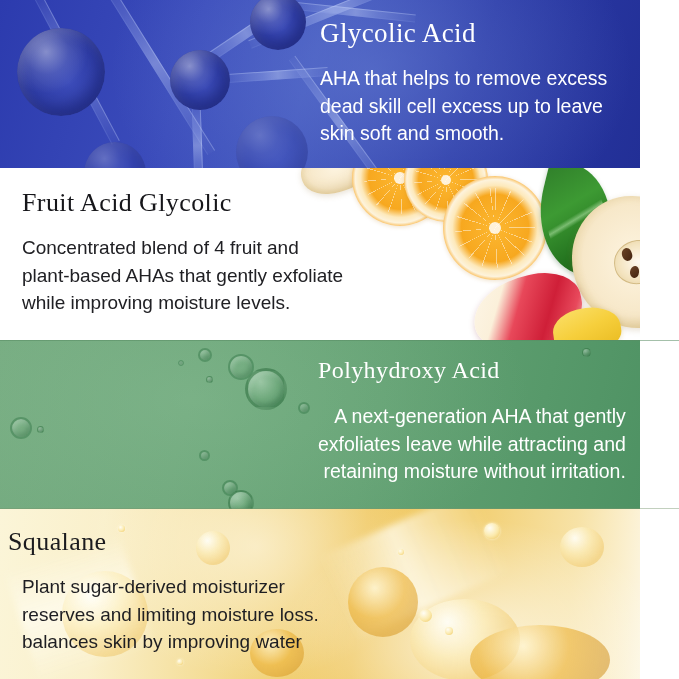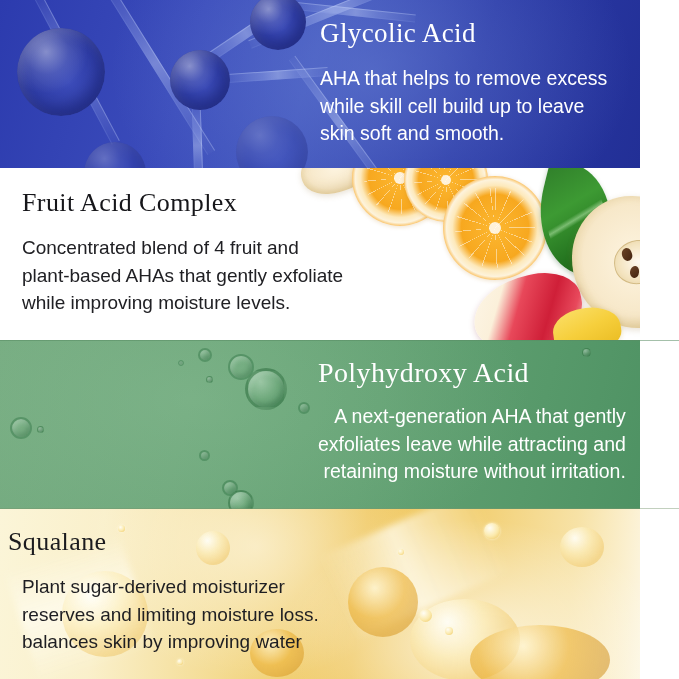--- a/index.html
+++ b/index.html
@@ -126,21 +126,21 @@
   .drop {
     position:absolute; border-radius:50%;
     background:transparent;
     border:2px solid rgba(44,112,64,0.42);
     box-shadow: inset -2px -3px 5px rgba(30,90,50,0.32), inset 2px 3px 5px rgba(235,250,238,0.30);
   }
   .drop.solid {
     background:radial-gradient(circle at 35% 30%, rgba(230,248,232,0.34) 0%, rgba(110,168,122,0.30) 48%, rgba(46,110,64,0.40) 100%);
     border-color:rgba(40,104,58,0.40);
   }
-  #panel-poly .heading { font-size:28px; color:#ffffff; }
+  #panel-poly .heading { font-size:24px; color:#ffffff; }
   #panel-poly .body-text { font-size:19.5px; color:#ffffff; line-height:27.5px; }
 
   
   #panel-squalane { height:170px; }
   #panel-squalane .panel-bg {
     background:
       radial-gradient(ellipse 300px 190px at 74% 78%, rgba(255,255,252,0.72) 0%, rgba(255,250,230,0) 64%),
       radial-gradient(ellipse 260px 200px at 40% 22%, rgba(255,252,242,0.58) 0%, rgba(255,248,226,0) 66%),
       linear-gradient(96deg, #fbf5d8 0%, #faf0cb 16%, #f3d98c 38%, #efc65c 56%, #f2cf72 72%, #f7e2a6 88%, #fdf7e4 100%);
   }
@@ -195,21 +195,21 @@
       <div class="mol-sphere" style="left:170px; top:50px; width:60px; height:60px;"></div>
       <div class="mol-sphere" style="left:250px; top:-6px; width:56px; height:56px;"></div>
       <div class="mol-sphere" style="left:84px; top:142px; width:62px; height:62px; opacity:0.55;"></div>
       <div class="mol-sphere" style="left:236px; top:116px; width:72px; height:72px; opacity:0.42;"></div>
     </div>
 
     <div class="panel-content">
       <div class="heading" style="position:absolute; left:320px; top:18px;">Glycolic Acid</div>
       <div class="body-text" style="position:absolute; left:320px; top:65px;">
         <span class="ln">AHA that helps to remove excess</span>
-        <span class="ln">while skill cell build up to leave</span>
+        <span class="ln">dead skill cell excess up to leave</span>
         <span class="ln">skin soft and smooth.</span>
       </div>
     </div>
   </section>
 
   <section class="panel" id="panel-fruit">
     <div class="panel-bg fruit-layer">
 
       <div class="apple-half" style="left:300px; top:-24px; width:72px; height:48px; border-radius:50% 50% 46% 46%; transform:rotate(-18deg);"></div>
 
@@ -224,21 +224,21 @@
       <div class="apple-seed" style="left:622px; top:80px; width:10px; height:13px; transform:rotate(-22deg);"></div>
       <div class="apple-seed" style="left:642px; top:86px; width:10px; height:13px; transform:rotate(18deg);"></div>
       <div class="apple-seed" style="left:630px; top:98px; width:9px; height:12px; transform:rotate(4deg);"></div>
 
       <div class="apple-wedge" style="left:473px; top:108px; width:110px; height:72px; border-radius:56% 40% 52% 44%; transform:rotate(-12deg);"></div>
 
       <div class="lemon-wedge" style="left:553px; top:140px; width:68px; height:44px; border-radius:48% 48% 40% 40%; transform:rotate(-8deg);"></div>
     </div>
 
     <div class="panel-content">
-      <div class="heading" style="position:absolute; left:22px; top:20px;">Fruit Acid Complex</div>
+      <div class="heading" style="position:absolute; left:22px; top:20px;">Fruit Acid Glycolic</div>
       <div class="body-text" style="position:absolute; left:22px; top:66px;">
         <span class="ln">Concentrated blend of 4 fruit and</span>
         <span class="ln">plant-based AHAs that gently exfoliate</span>
         <span class="ln">while improving moisture levels.</span>
       </div>
     </div>
   </section>
 
   <section class="panel" id="panel-poly">
     <div class="panel-bg">

